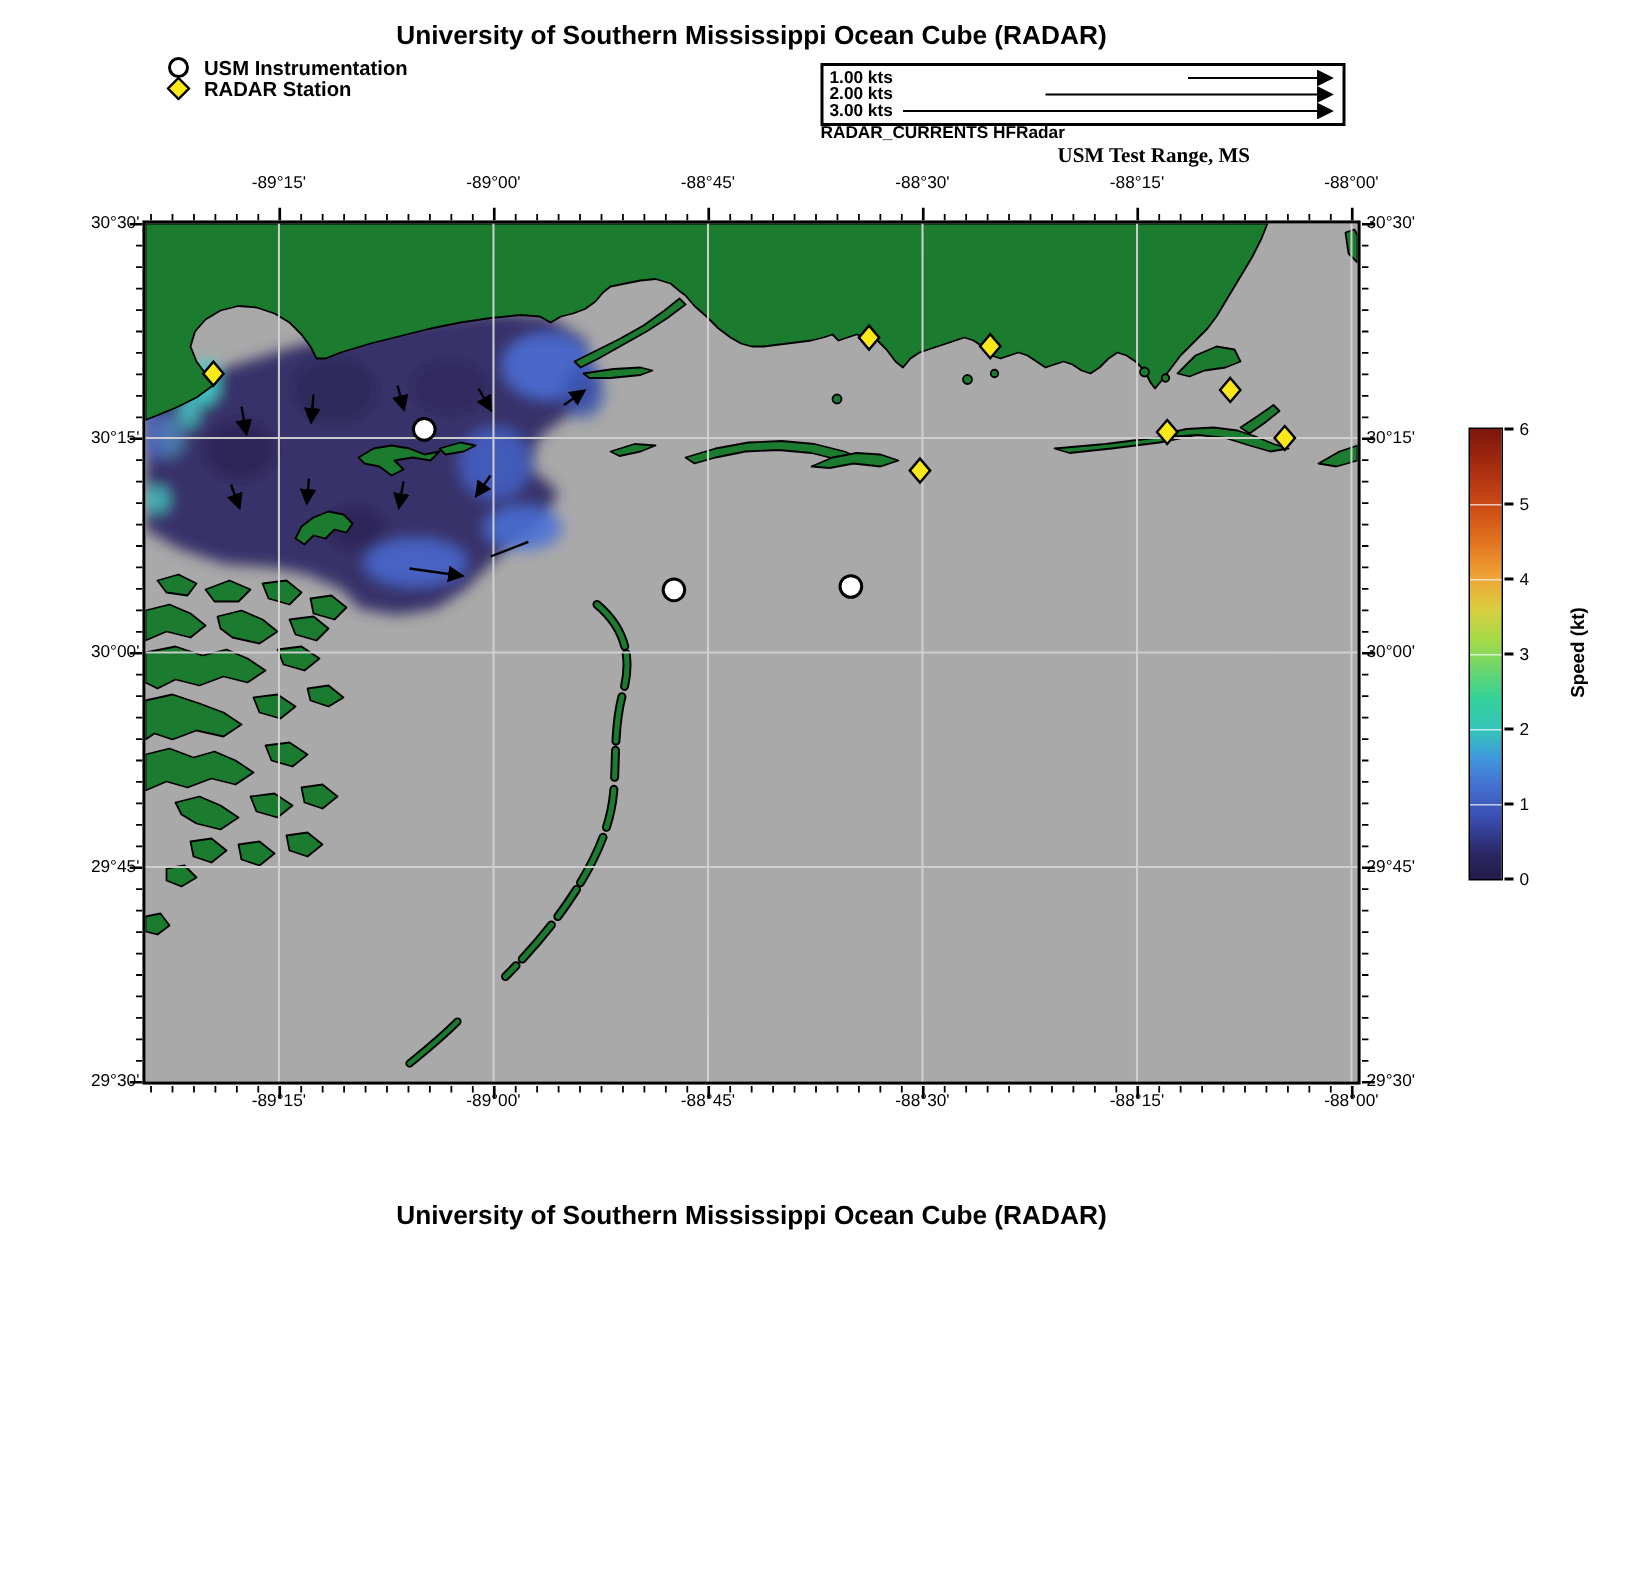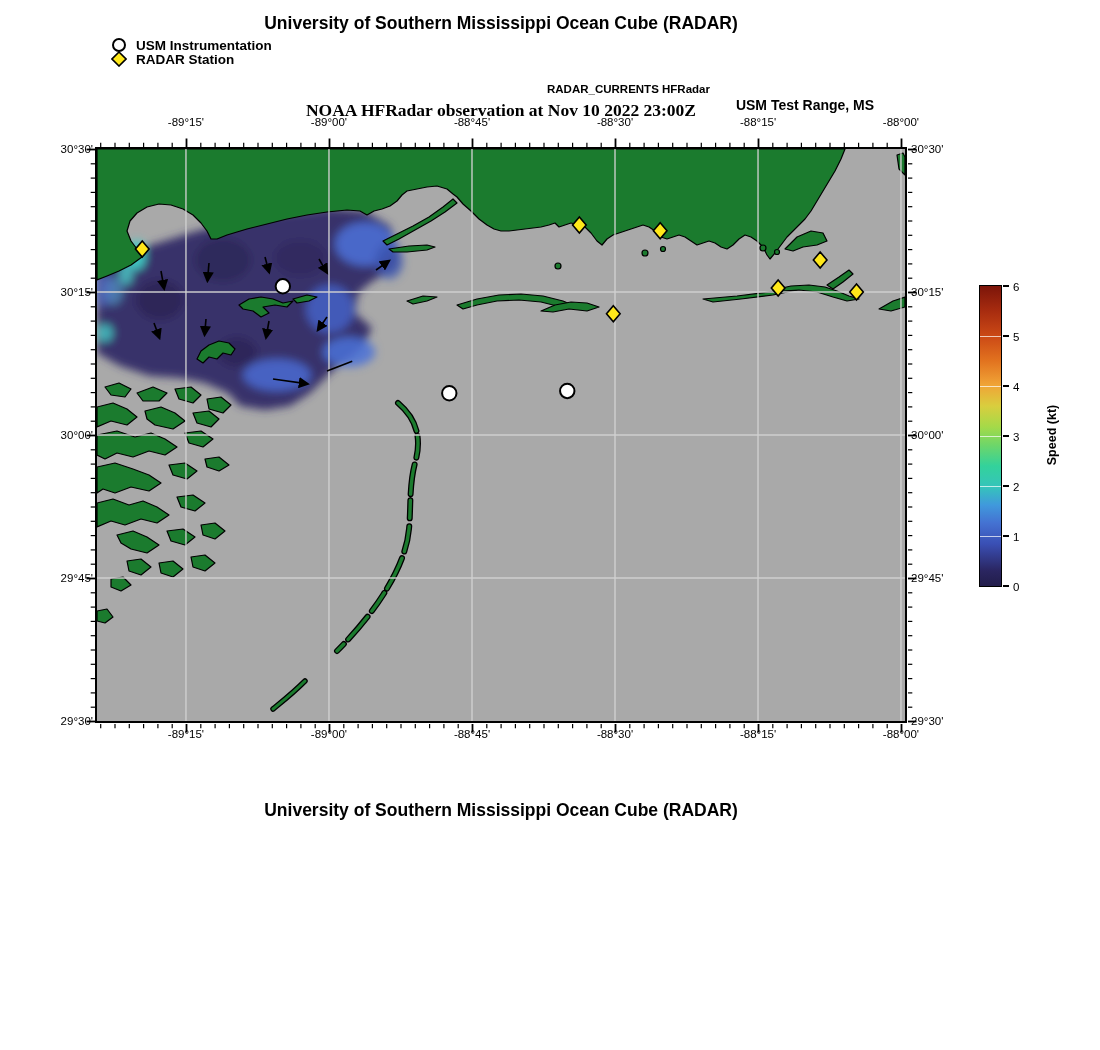--- a/index.html
+++ b/index.html
@@ -1,21 +1,21 @@
 <!DOCTYPE html>
 <html><head>
 <meta charset="utf-8">
 <style>
   html,body{margin:0;padding:0;background:#fff;}
   .wrap{position:relative;width:1100px;height:1050px;background:#fff;overflow:hidden;
         font-family:"Liberation Sans",sans-serif;color:#000;}
   .abs{position:absolute;}
   .title{font-weight:bold;font-size:17.5px;text-align:center;}
   .subtitle{font-family:"Liberation Serif",serif;font-weight:bold;font-size:17.5px;text-align:center;}
-  .region{font-family:Liberation Sans, sans-serif;font-weight:bold;font-size:14px;text-align:center;}
+  .region{font-family:Liberation Serif, serif;font-weight:bold;font-size:14px;text-align:left;}
   .legend-row{position:absolute;height:16px;display:flex;align-items:center;}
   .legend-label{font-weight:bold;font-size:13.5px;margin-left:9px;white-space:nowrap;}
   .vbox{position:absolute;left:547px;top:42px;width:346px;height:38px;border:2px solid #000;background:#fff;}
   .vlabel{position:absolute;left:4px;font-weight:bold;font-size:11.5px;line-height:12px;white-space:nowrap;}
   .vcaption{position:absolute;left:547px;top:83px;font-weight:bold;font-size:11.5px;}
   .map-frame{position:absolute;left:95px;top:147px;width:808px;height:572px;border:2.5px solid #000;background:#a9a9a9;}
   .map-frame svg{position:absolute;left:0;top:0;}
   .axlab{position:absolute;font-size:11.5px;white-space:nowrap;}
   .cbar{position:absolute;left:979px;top:285px;width:21px;height:300px;border:1.5px solid #000;}
   .cbline{position:absolute;left:0;width:100%;height:1px;background:rgba(255,255,255,0.7);}
@@ -38,23 +38,37 @@
     </svg>
     <span class="legend-label">USM Instrumentation</span>
   </div>
   <div class="legend-row" style="left:111px;top:51px;">
     <svg width="16" height="16">
       <polygon points="8,1 15,8 8,15 1,8" fill="#ffe81a" stroke="#000" stroke-width="1.6"></polygon>
     </svg>
     <span class="legend-label">RADAR Station</span>
   </div>
 
+  <div class="vbox">
+    <span class="vlabel" style="top:2px">1.00 kts</span>
+    <span class="vlabel" style="top:13px">2.00 kts</span>
+    <span class="vlabel" style="top:24px">3.00 kts</span>
+    <svg id="vscale-svg" width="346" height="38">
+        <defs>
+          <marker id="vah" viewBox="0 0 10 10" refX="8" refY="5" markerWidth="8" markerHeight="8" orient="auto">
+            <path d="M0,0 L10,5 L0,10 Z" fill="#000"></path>
+          </marker>
+        </defs>
+        <line x1="243" y1="8" x2="338" y2="8" stroke="#000" stroke-width="1.4" marker-end="url(#vah)"></line>
+        <line x1="148" y1="19" x2="338" y2="19" stroke="#000" stroke-width="1.4" marker-end="url(#vah)"></line>
+        <line x1="53" y1="30" x2="338" y2="30" stroke="#000" stroke-width="1.4" marker-end="url(#vah)"></line>
+      </svg>
+  </div>
   <div class="vcaption">RADAR_CURRENTS HFRadar</div>
 
-  <div class="abs subtitle" style="left:97px;top:100px;width:808px;">NOAA HFRadar observation at Nov 10 2022 23:00Z</div>
   <div class="abs region" style="right:195px;top:97px;width:200px;">USM Test Range, MS</div>
 
   <svg id="ticks-svg" class="abs" style="left:75px;top:127px;" width="860" height="630">
       <line x1="25.69999999999999" y1="20" x2="25.69999999999999" y2="15.7" stroke="#000" stroke-width="1.2"></line>
       <line x1="25.69999999999999" y1="597" x2="25.69999999999999" y2="601.3" stroke="#000" stroke-width="1.2"></line>
       <line x1="40" y1="20" x2="40" y2="15.7" stroke="#000" stroke-width="1.2"></line>
       <line x1="40" y1="597" x2="40" y2="601.3" stroke="#000" stroke-width="1.2"></line>
       <line x1="54.3" y1="20" x2="54.3" y2="15.7" stroke="#000" stroke-width="1.2"></line>
       <line x1="54.3" y1="597" x2="54.3" y2="601.3" stroke="#000" stroke-width="1.2"></line>
       <line x1="68.6" y1="20" x2="68.6" y2="15.7" stroke="#000" stroke-width="1.2"></line>

